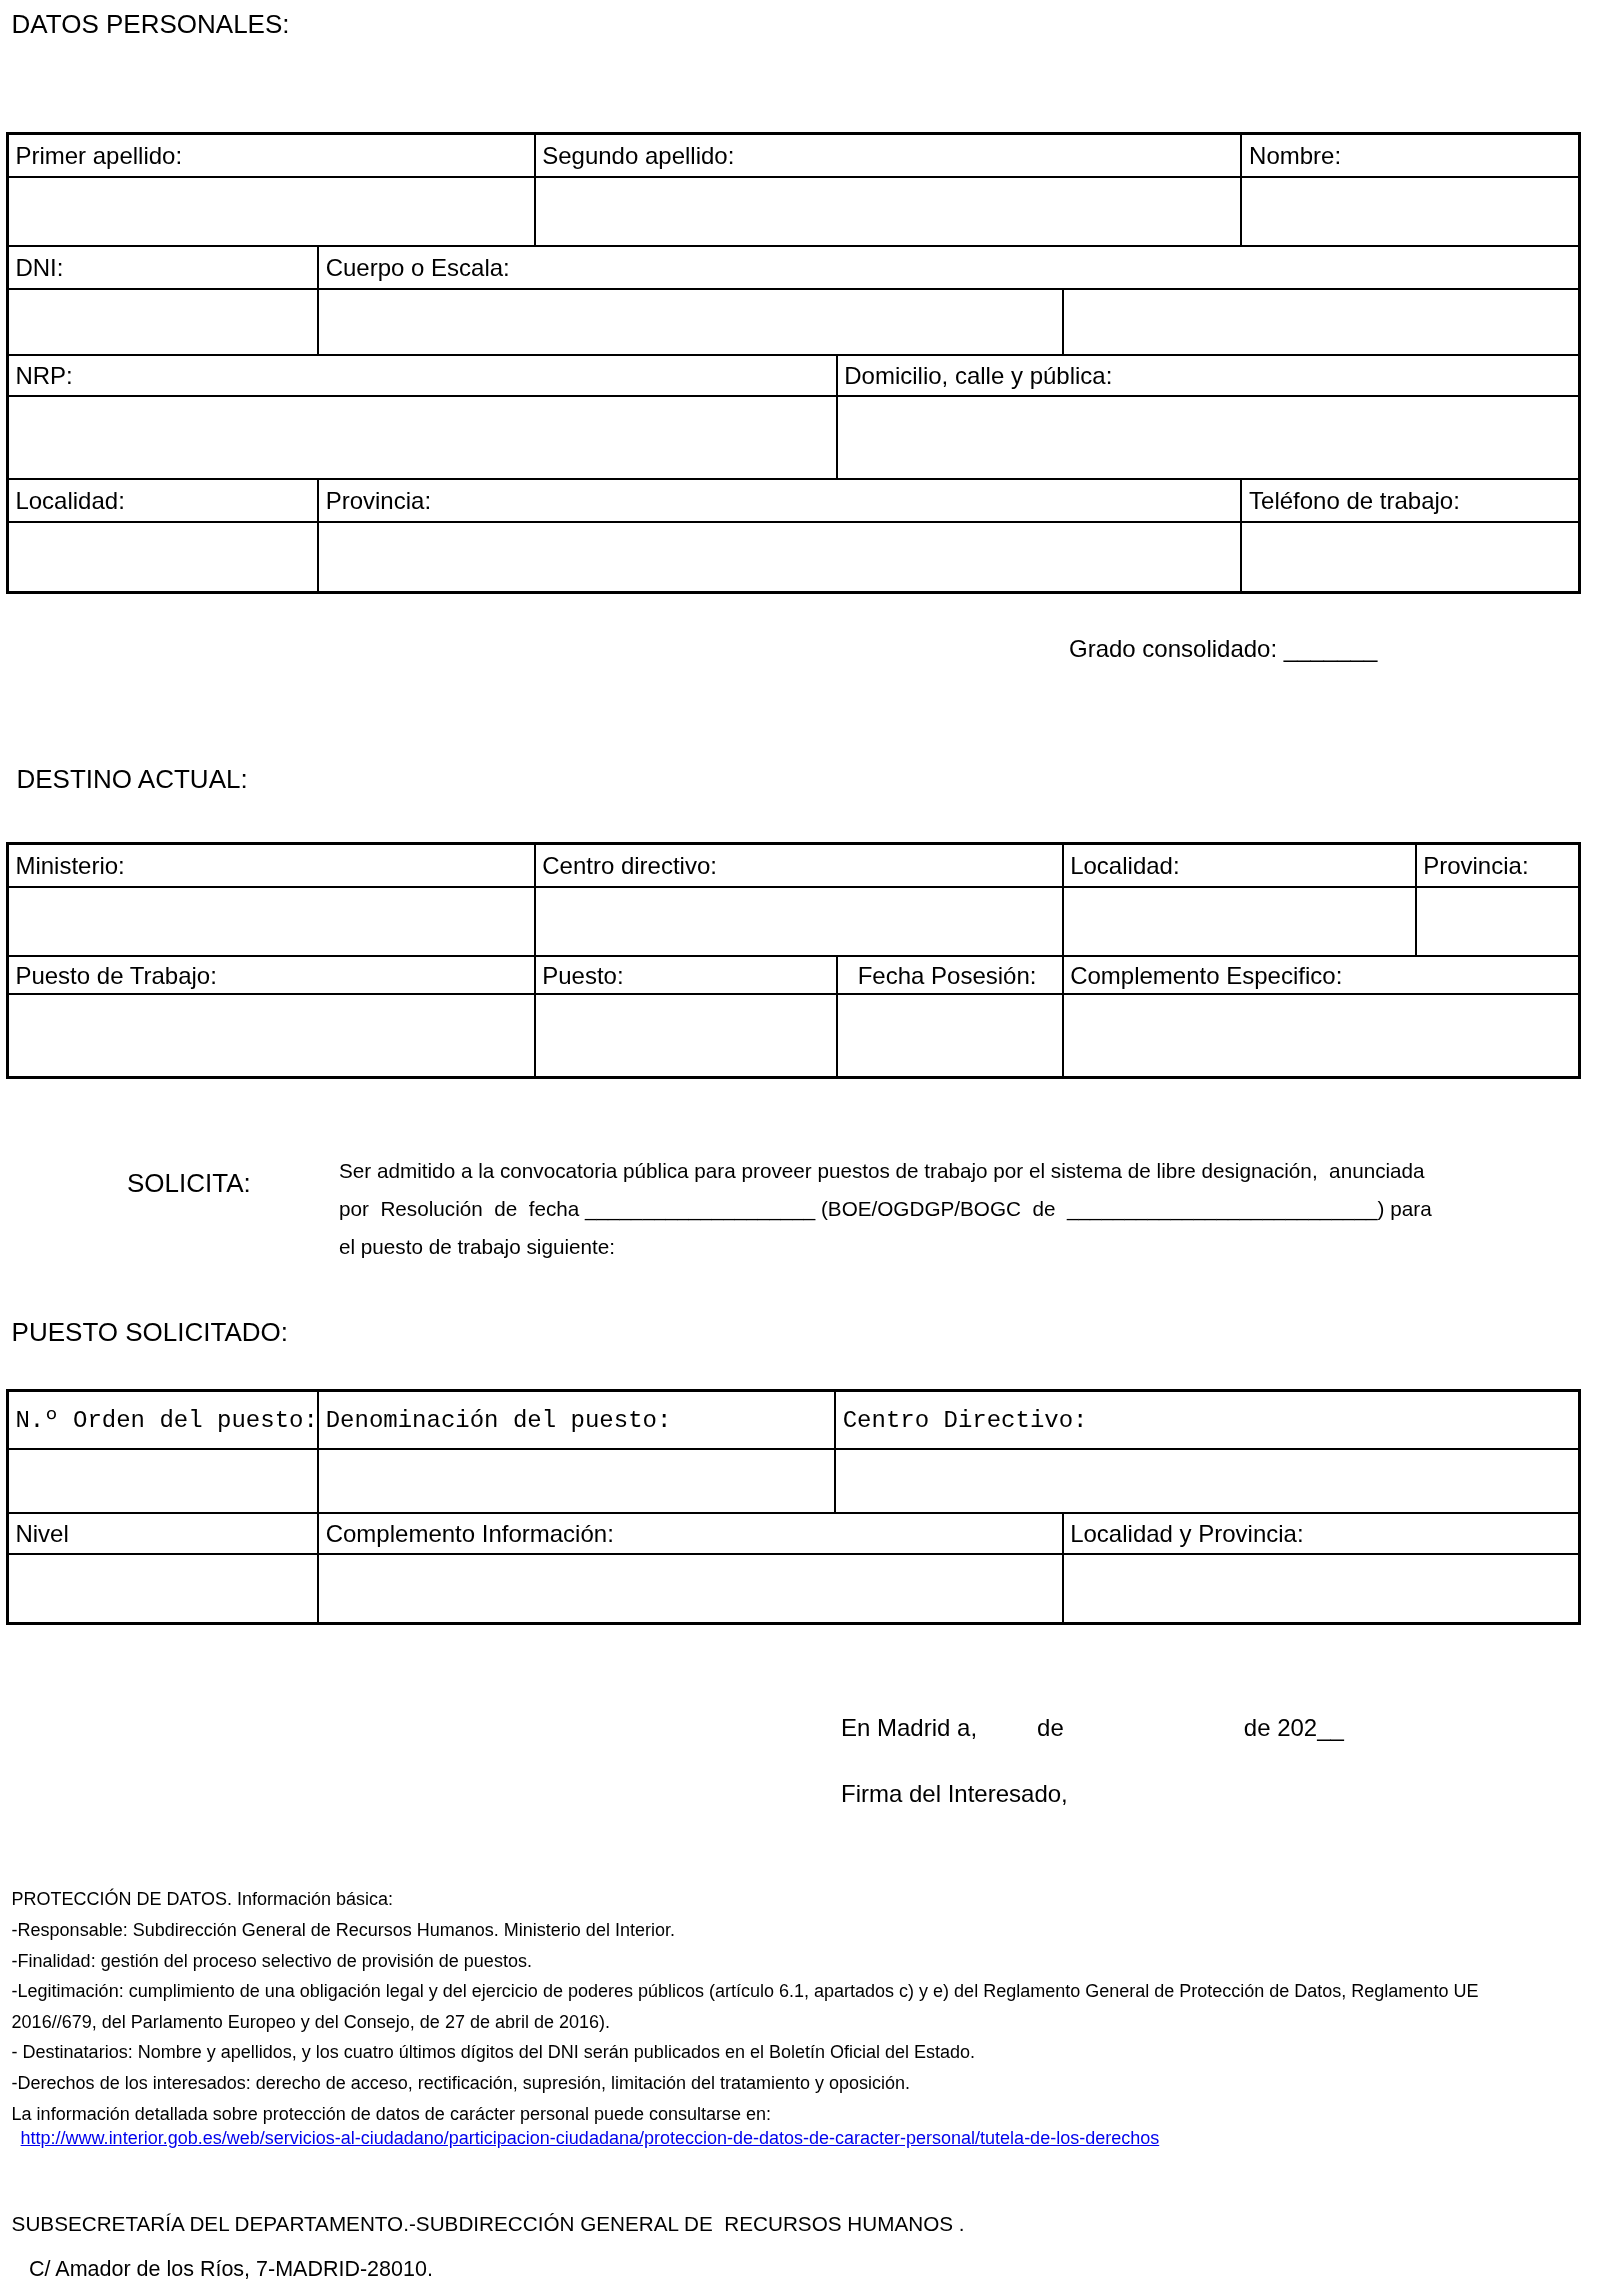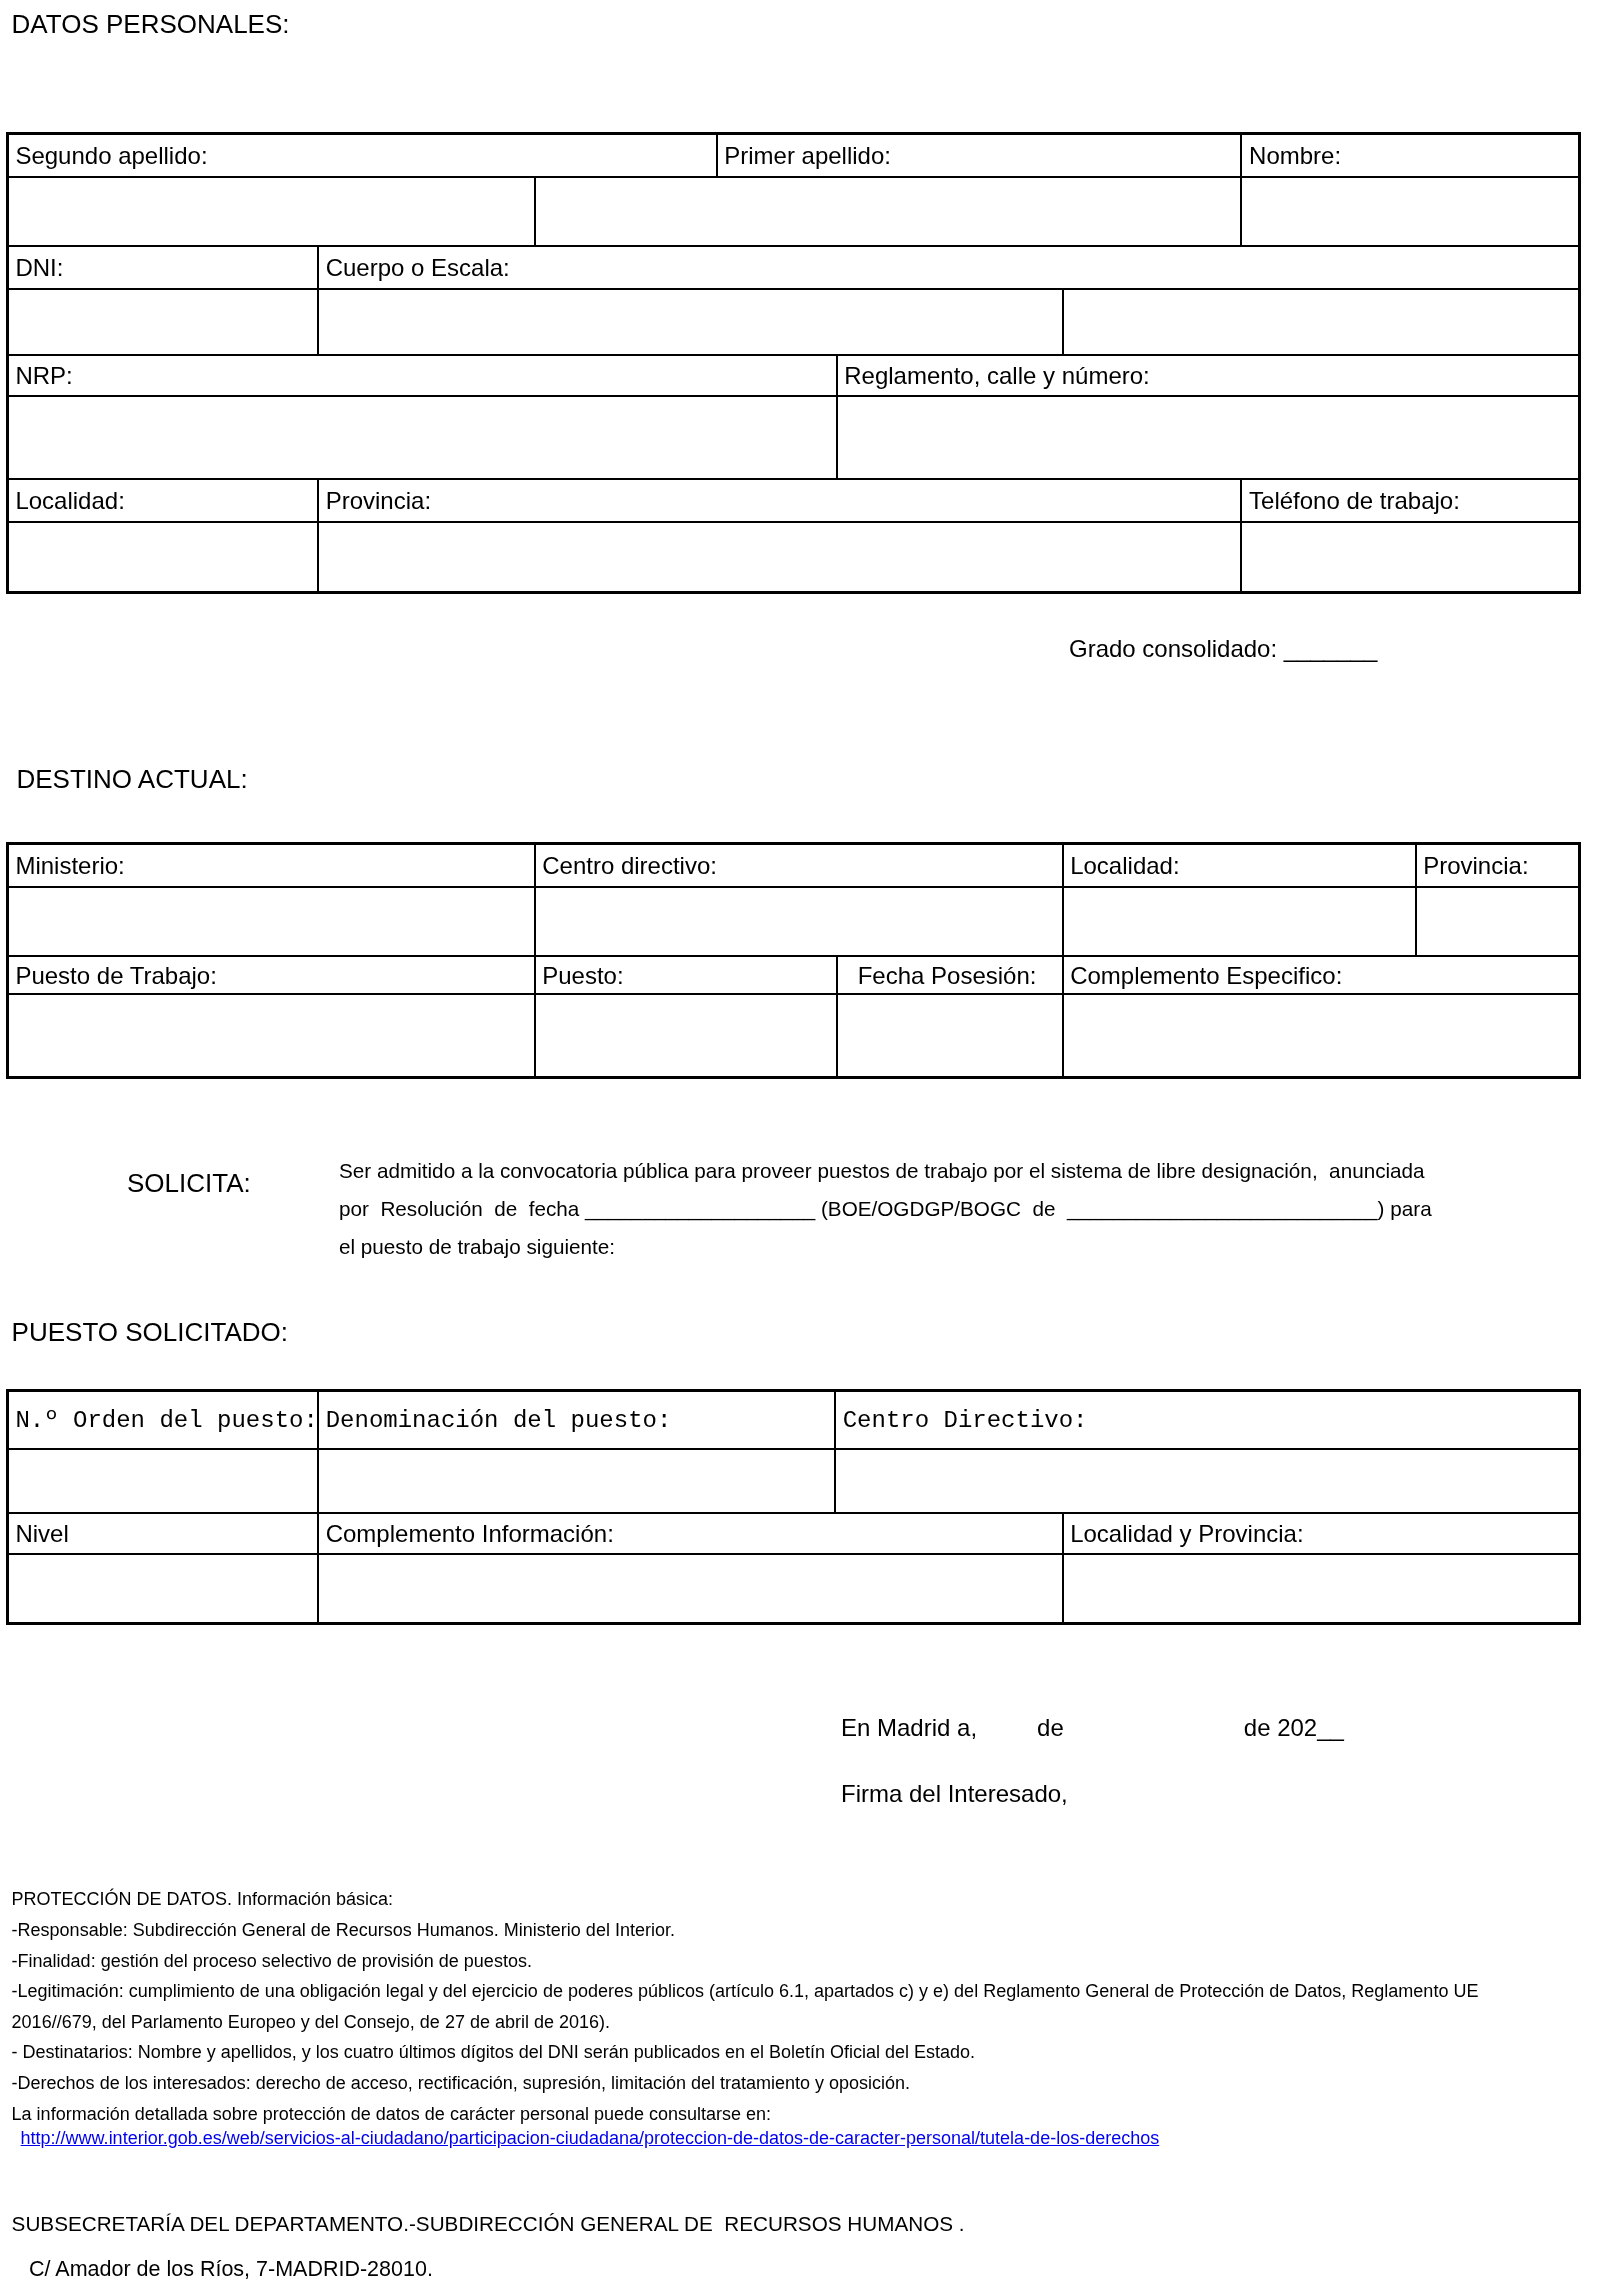--- a/index.html
+++ b/index.html
@@ -68,41 +68,41 @@
 </style>
 </head>
 <body>
 
 <div class="doc">
 
   <div class="sec-title" style="top:9px;">DATOS PERSONALES:</div>
 
   <div class="ftable" style="top: 132px;">
       <div class="trow" style="height: 41px;">
+        <div class="tcell" style="width: 33.45%;">Primer apellido:</div>
         <div class="tcell" style="width: 45.05%;">Segundo apellido:</div>
-        <div class="tcell" style="width: 33.45%;">Primer apellido:</div>
         <div class="tcell" style="width: 21.5%;">Nombre:</div>
       </div>
       <div class="trow" style="height: 69px;">
         <div class="tcell" style="width: 33.45%;"></div>
         <div class="tcell" style="width: 45.05%;"></div>
         <div class="tcell" style="width: 21.5%;"></div>
       </div>
       <div class="trow" style="height: 43px;">
         <div class="tcell" style="width: 19.65%;">DNI:</div>
         <div class="tcell" style="width: 47.45%;">Cuerpo o Escala:</div>
       </div>
       <div class="trow" style="height: 66px;">
         <div class="tcell" style="width: 19.65%;"></div>
         <div class="tcell" style="width: 47.45%;"></div>
         <div class="tcell" style="width: 32.9%;"></div>
       </div>
       <div class="trow" style="height: 41px;">
         <div class="tcell" style="width: 52.7%;">NRP:</div>
-        <div class="tcell" style="width: 47.3%;">Reglamento, calle y número:</div>
+        <div class="tcell" style="width: 47.3%;">Domicilio, calle y pública:</div>
       </div>
       <div class="trow" style="height: 83px;">
         <div class="tcell" style="width: 52.7%;"></div>
         <div class="tcell" style="width: 47.3%;"></div>
       </div>
       <div class="trow" style="height: 43px;">
         <div class="tcell" style="width: 19.65%;">Localidad:</div>
         <div class="tcell" style="width: 58.85%;">Provincia:</div>
         <div class="tcell" style="width: 21.5%;">Teléfono de trabajo:</div>
       </div>

